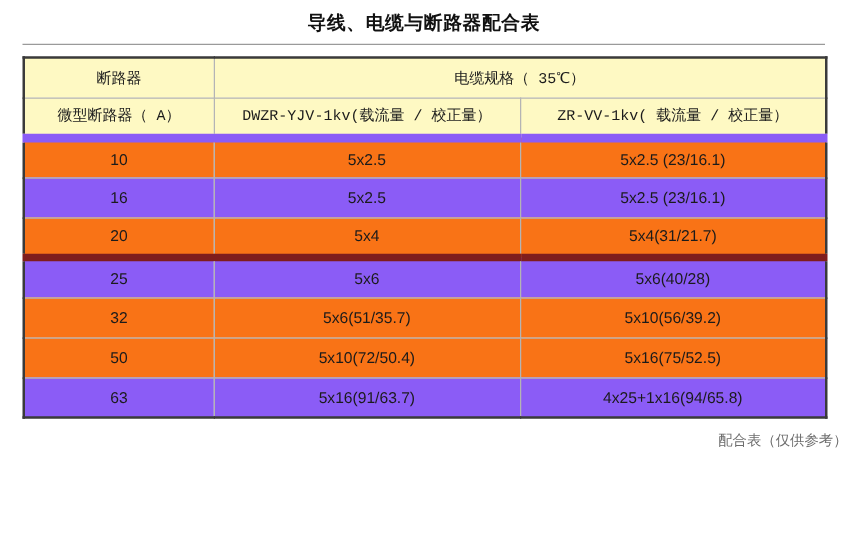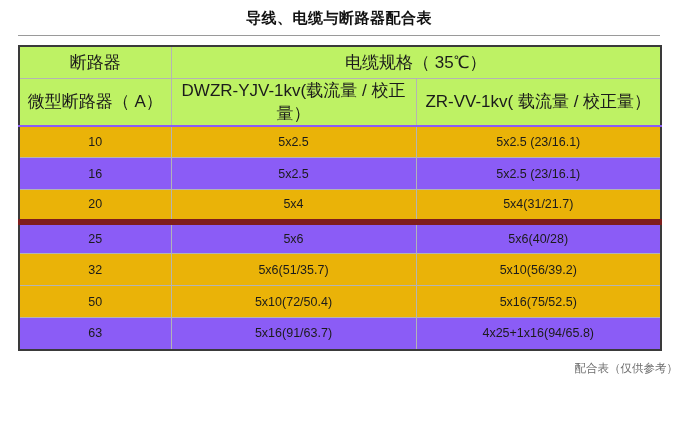--- a/index.html
+++ b/index.html
@@ -45,39 +45,40 @@
     table-layout: fixed;
   }
   table.spec td {
     border: 1px solid #b4b4b4;
     font-size: 12.5px;
     text-align: center;
     vertical-align: middle;
     height: 32px;
     padding: 0 4px;
     color: #1b1b1b;
-    background: #eab308;
+    background: #f97316;
     box-sizing: border-box;
   }
   
   table.spec {
     border: 2px solid #3a3a3a;
   }
   tr.hdr td {
-    background: #bef264;
-    font-size: 17px;
+    background: #fef9c3;
+    font-size: 12px;
+    font-family: Liberation Mono, monospace;
   }
   tr.shade td {
     background: #8b5cf6;
   }
   tr.thick-top td {
     border-top: 6px solid #7f1d1d;
   }
   tr.hdr-bottom td {
-    border-bottom: 2px solid #8b5cf6;
+    border-bottom: 7px solid #8b5cf6;
   }
   .col-a { width: 152px; }
   .col-b { width: 245px; }
   .col-c { width: 245px; }
   .footer {
     text-align: right;
     font-size: 11.5px;
     color: #6e6e6e;
     margin-top: 10px;
   }

